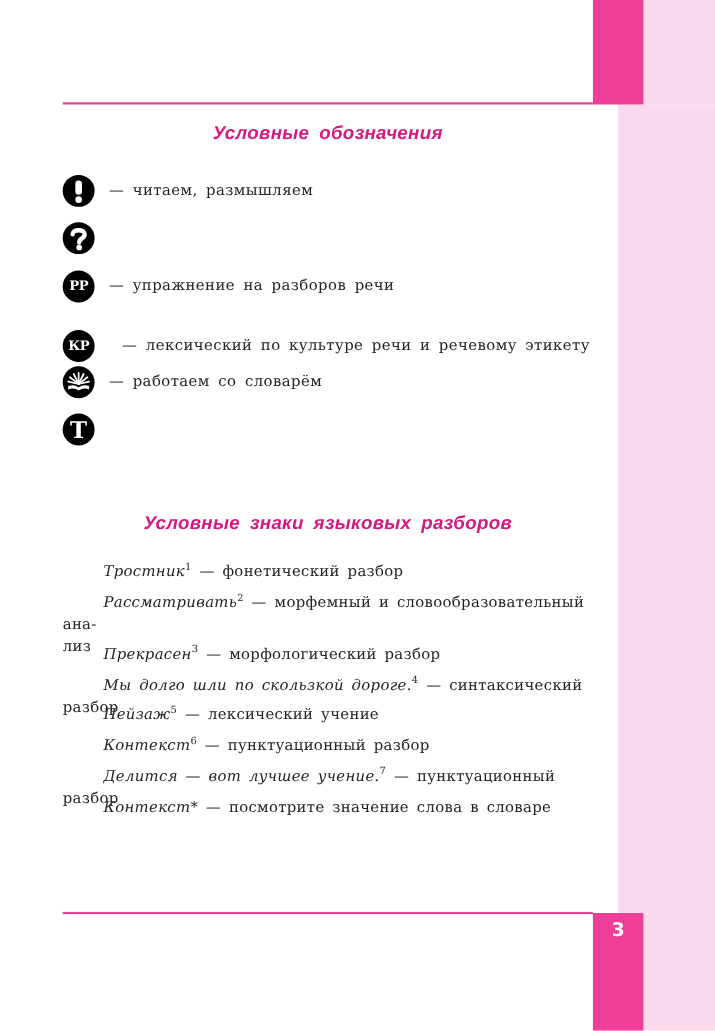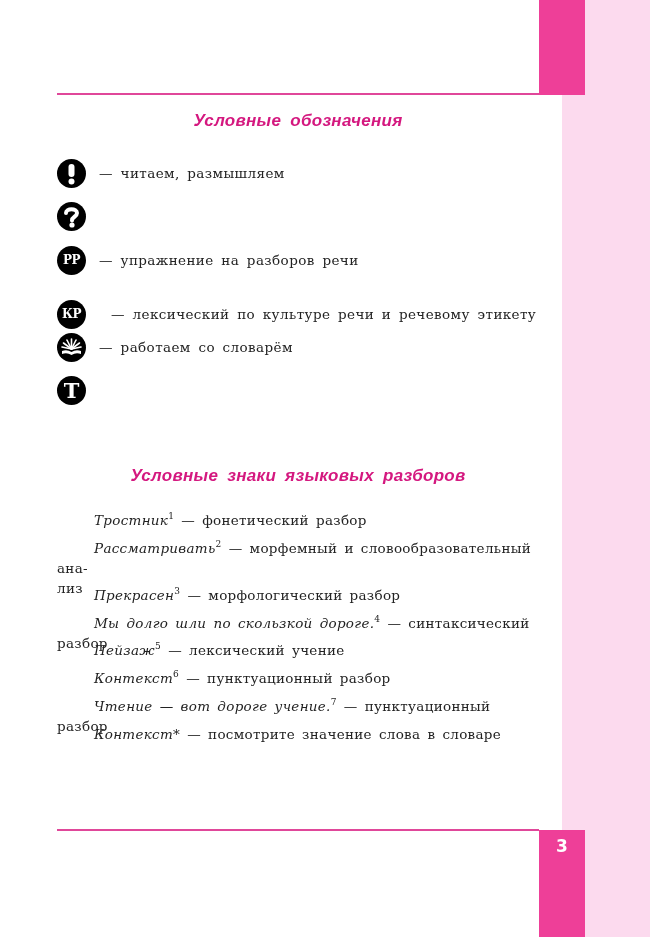--- a/index.html
+++ b/index.html
@@ -129,18 +129,18 @@
 
 <div class="analysis" style="top:640px;">
   <span class="ex">Пейзаж</span><sup>5</sup><span> — лексический учение</span>
 </div>
 
 <div class="analysis" style="top:668px;">
   <span class="ex">Контекст</span><sup>6</sup><span> — пунктуационный разбор</span>
 </div>
 
 <div class="analysis" style="top:696px;">
-  <span class="ex">Чтение — вот дороге учение.</span><sup>7</sup><span> — пунктуационный разбор</span>
+  <span class="ex">Делится — вот лучшее учение.</span><sup>7</sup><span> — пунктуационный разбор</span>
 </div>
 
 <div class="analysis" style="top:724px;">
   <span class="ex">Контекст*</span><span> — посмотрите значение слова в словаре</span>
 </div>
 
 </body></html>

